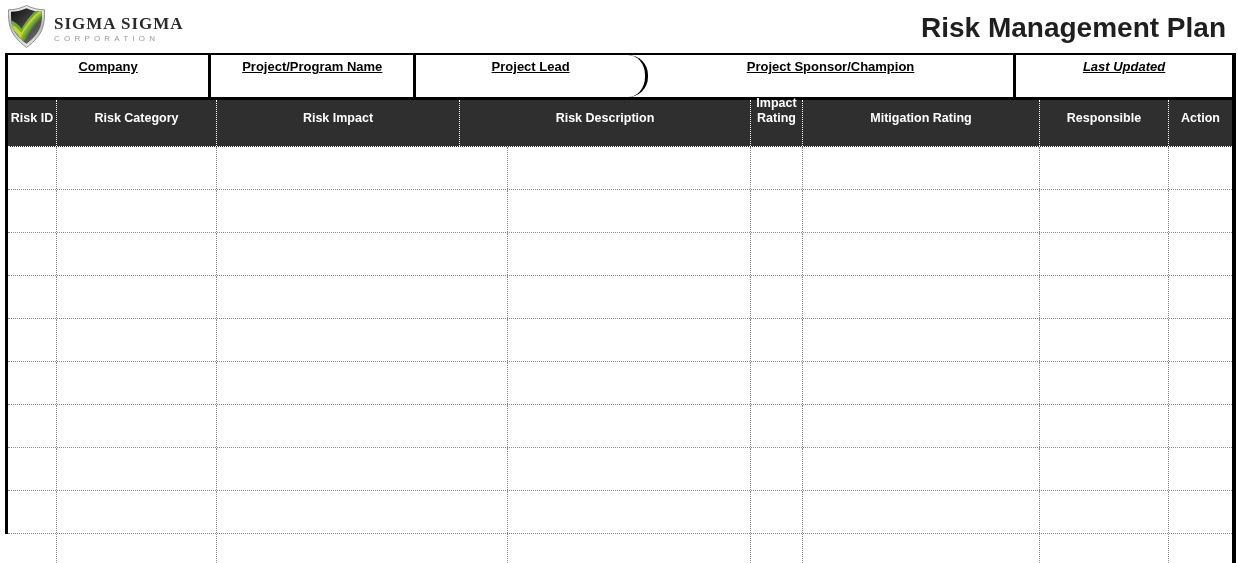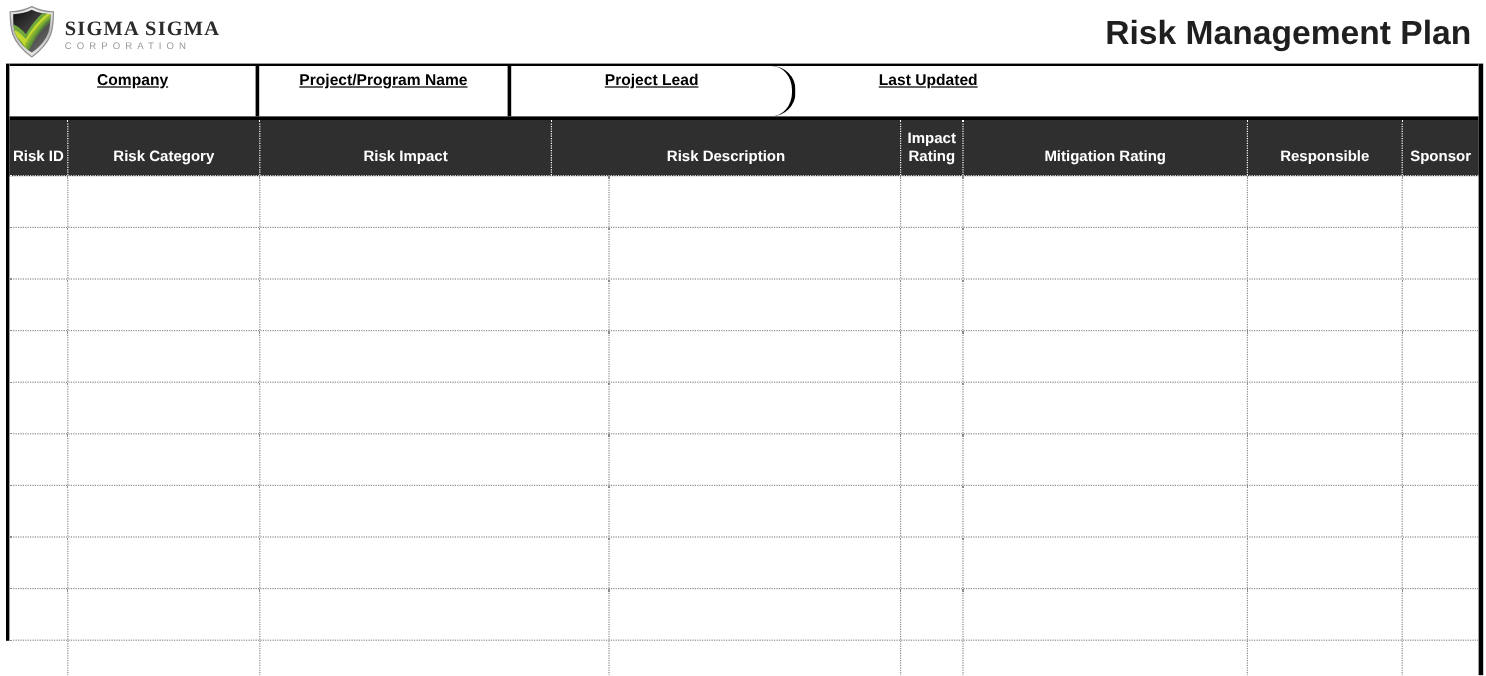--- a/index.html
+++ b/index.html
@@ -26,27 +26,27 @@
   .outer-border-left{position:absolute; left:5px; top:53px; width:3px; height:481px; background:var(--border);}
   .outer-border-right{position:absolute; left:1232px; top:53px; width:4px; height:510px; background:var(--border);}
 
   
   .info-row{position:absolute; left:8px; top:53px; width:1224px; height:47px; box-sizing:border-box;
             border-top:2px solid var(--border); border-bottom:3px solid var(--border);
             display:flex; background:#ffffff;}
   .icell{box-sizing:border-box; border-right:3px solid var(--border); display:flex; justify-content:center; align-items:flex-start; padding-top:4px; cursor:cell;}
   .icell:last-child{border-right:none;}
   .icell .ilabel{font-size:13px; font-weight:bold; text-decoration:underline; color:#000;}
-  .i0{width:208px;} .i1{width:210px;} .i2{width:237px;border-radius:20px;} .i3{width:377px;} .i4{width:221px;}
+  .i0{width:208px;} .i1{width:210px;} .i2{width:237px;border-radius:20px;} .i3{width:377px;} .i4{width:221px;font-style:italic;}
 
   
   .thead{position:absolute; left:8px; top:100px; width:1224px; height:47px; box-sizing:border-box;
          background:var(--table-header-bg); border-bottom:1px dotted #ffffff; display:flex;}
   .hcell{box-sizing:border-box; border-right:1px dotted #ffffff; display:flex; justify-content:center; align-items:flex-end;
-         padding-bottom:9px; text-align:center; color:var(--table-header-text); font-size:12.5px; font-weight:bold; line-height:1.15;}
+         padding-bottom:21px; text-align:center; color:var(--table-header-text); font-size:12.5px; font-weight:bold; line-height:1.15;}
   .hcell:last-child{border-right:none;}
   .c0{width:49px;} .c1{width:160px;} .c2{width:291px;} .c3{width:243px;} .c4{width:52px;}
   .c5{width:237px;} .c6{width:129px;} .c7{width:63px;}
 
   
   .tbody{position:absolute; left:8px; top:147px; width:1224px; height:416px; background:#ffffff;}
   .brow{display:flex; height:43px; box-sizing:border-box; border-bottom:1px dotted var(--grid-line);}
   .brow.partial{height:29px; border-bottom:none;}
   .bcell{box-sizing:border-box; height:100%; border-right:1px dotted var(--grid-line); cursor:cell;}
   .bcell.c7{border-right:none;}
@@ -97,34 +97,37 @@
   <div class="info-row">
     <div class="icell i0">
       <span class="ilabel">Company</span>
     </div>
     <div class="icell i1">
       <span class="ilabel">Project/Program Name</span>
     </div>
     <div class="icell i2">
       <span class="ilabel">Project Lead</span>
     </div>
+    <div class="icell i3">
+      <span class="ilabel">Project Sponsor/Champion</span>
+    </div>
     <div class="icell i4">
       <span class="ilabel">Last Updated</span>
     </div>
   </div>
 
   <div class="thead">
     <div class="hcell c0">Risk ID</div>
     <div class="hcell c1">Risk Category</div>
     <div class="hcell c3">Risk Impact</div>
     <div class="hcell c2">Risk Description</div>
     <div class="hcell c4">Impact Rating</div>
     <div class="hcell c5">Mitigation Rating</div>
     <div class="hcell c6">Responsible</div>
-    <div class="hcell c7">Sponsor</div>
+    <div class="hcell c7">Action</div>
   </div>
 
   <div class="tbody">
       <div class="brow">
         <div class="bcell c0"></div>
         <div class="bcell c1"></div>
         <div class="bcell c2"></div>
         <div class="bcell c3"></div>
         <div class="bcell c4"></div>
         <div class="bcell c5"></div>

